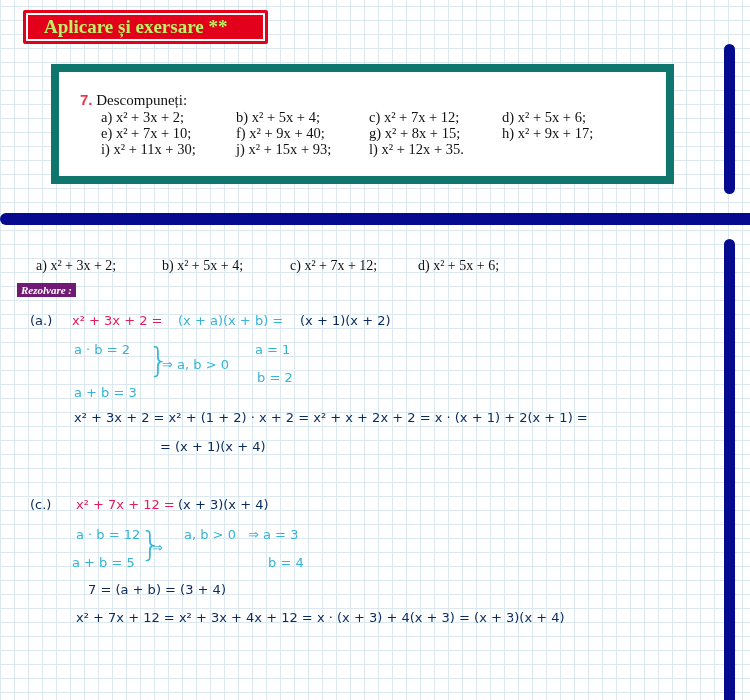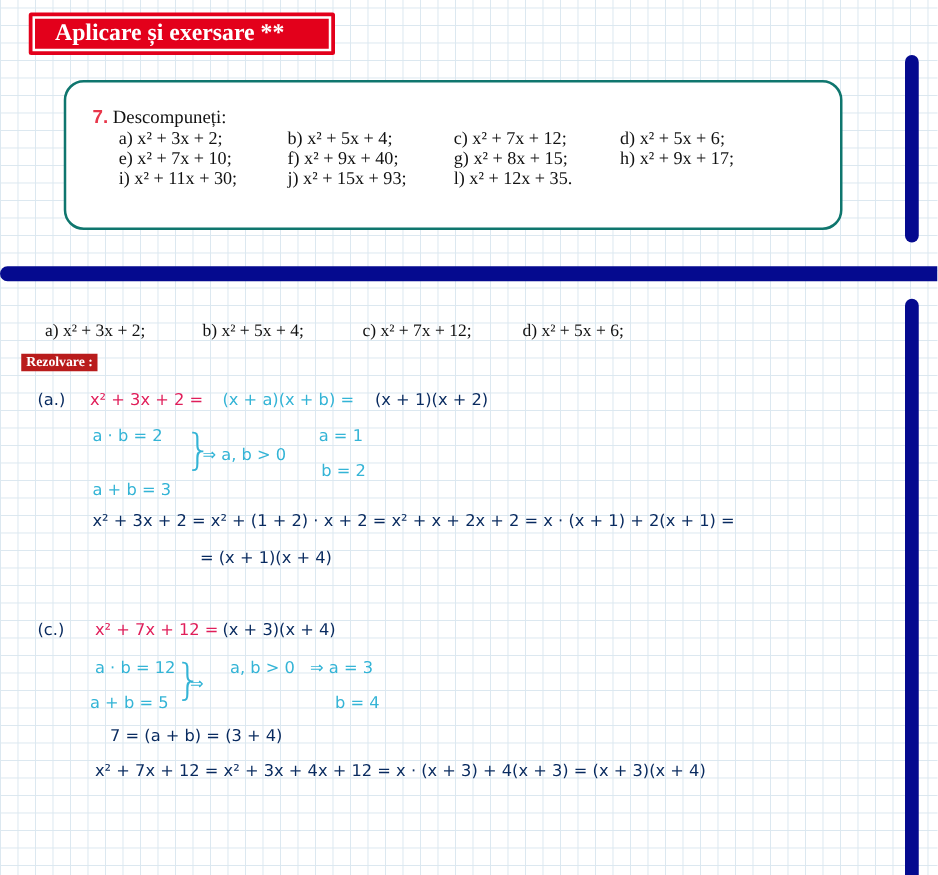--- a/index.html
+++ b/index.html
@@ -1,29 +1,29 @@
 <!DOCTYPE html>
 <html><head>
 <meta charset="utf-8">
 <style>
 *{margin:0;padding:0;box-sizing:border-box}
 body{width:750px;height:700px;overflow:hidden;position:relative;background-color:#fff;
 background-image:linear-gradient(#dbe8f0 1px,transparent 1px),linear-gradient(90deg,#dbe8f0 1px,transparent 1px);
 background-size:14px 14px;background-position:0 6px;font-family:"Liberation Serif",serif}
 .title{position:absolute;left:23px;top:10px;width:245px;height:34px;background:#e3001b;border-radius:2px;padding:3px}
-.title-inner{border:2px solid #fff;height:100%;color:#ffffff;font-weight:bold;font-size:19px;padding-left:16px;line-height:24px}
-.box{position:absolute;left:51px;top:64px;width:623px;height:120px;border:2px solid #0f766e;border-radius:16px;background:#fff}
+.title-inner{border:2px solid #fff;height:100%;color:#bef264;font-weight:bold;font-size:19px;padding-left:16px;line-height:24px}
+.box{position:absolute;left:51px;top:64px;width:623px;height:120px;border:8px solid #0f766e;border-radius:0;background:#fff}
 .vbar{position:absolute;width:11px;background:#050a8f;border-radius:6px}
 .hbar{position:absolute;left:0;top:213px;width:750px;height:12px;background:#050a8f;border-radius:6px 0 0 6px}
 .q-head{position:absolute;left:21px;top:19px;font-size:15px;color:#111}
 .q-num{color:#e8364a;font-family:"Liberation Sans",sans-serif;font-weight:bold}
 .grid{position:absolute;left:42px;top:37px;display:grid;grid-template-columns:135px 133px 133px 120px;font-size:14.5px;line-height:16px;color:#111}
 .row{position:absolute;top:258px;left:36px;font-size:14px;color:#111}
 .row span{position:absolute;white-space:nowrap}
-.rez{position:absolute;left:17px;top:283px;background:#b91c1c;color:#fff;font-weight:bold;font-size:11px;padding:1px 4px}
+.rez{position:absolute;left:17px;top:283px;background:#701a75;color:#fff;font-style:italic;font-weight:bold;font-size:11px;padding:1px 4px}
 .hw{position:absolute;font-family:"DejaVu Sans",sans-serif;white-space:nowrap;font-size:13px}
 .pink{color:#e01e5a}.cyan{color:#34b4d6}.navy{color:#082a5f}
 </style>
 </head>
 <body>
 
 <div class="title">
     <div class="title-inner">Aplicare și exersare  **</div>
   </div>
 

